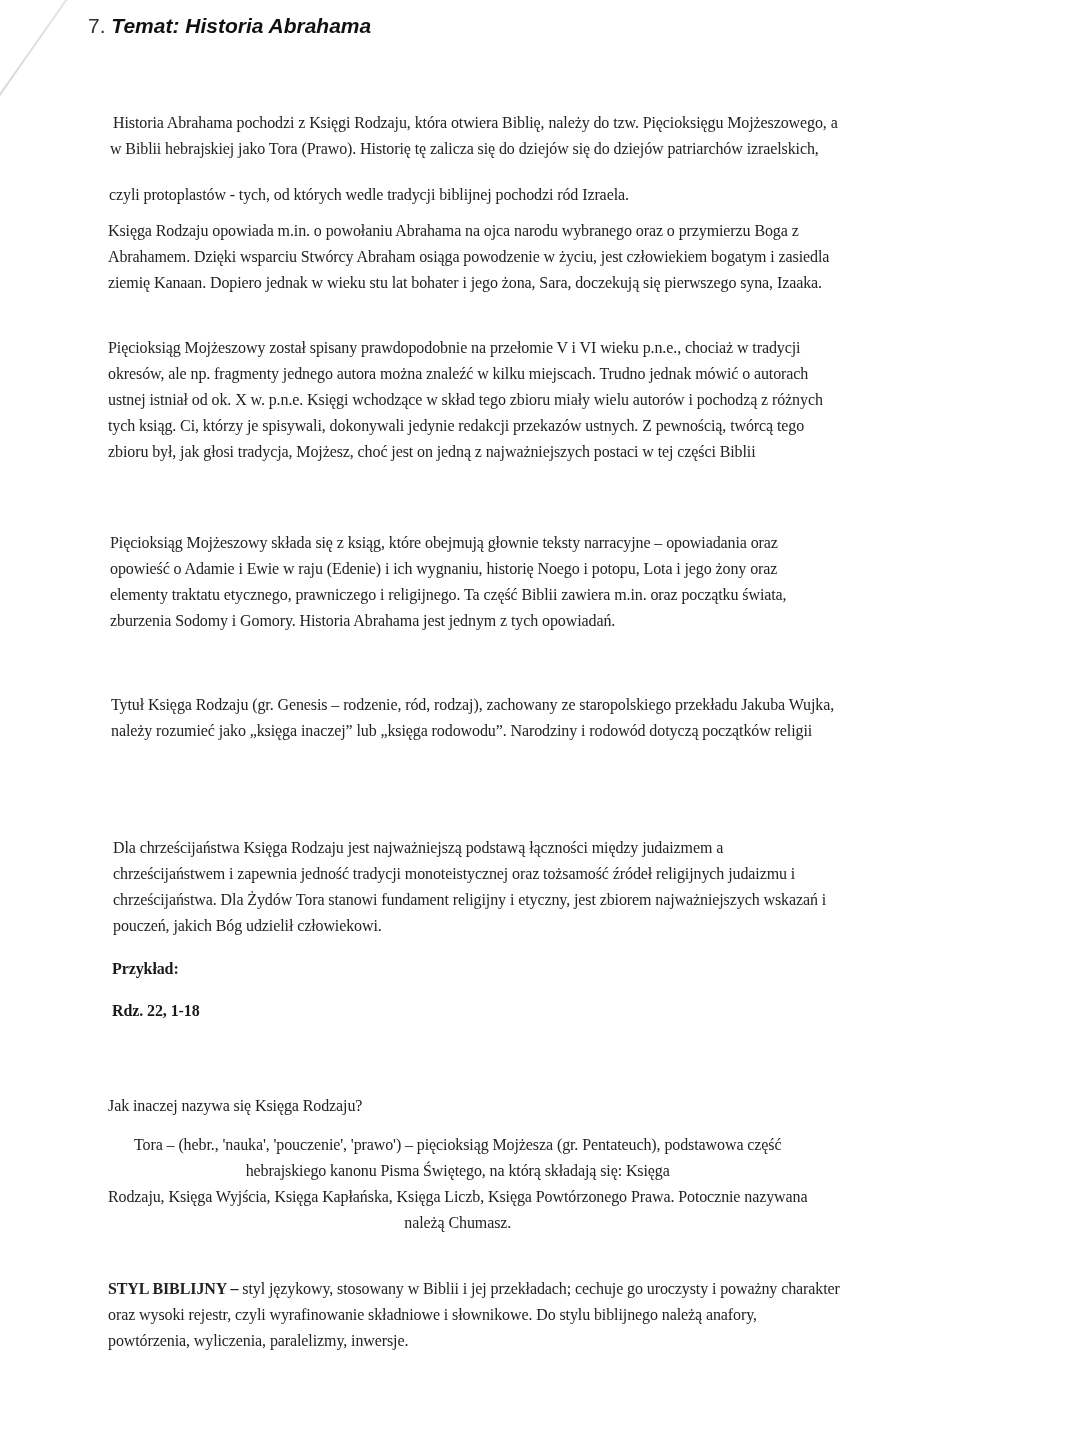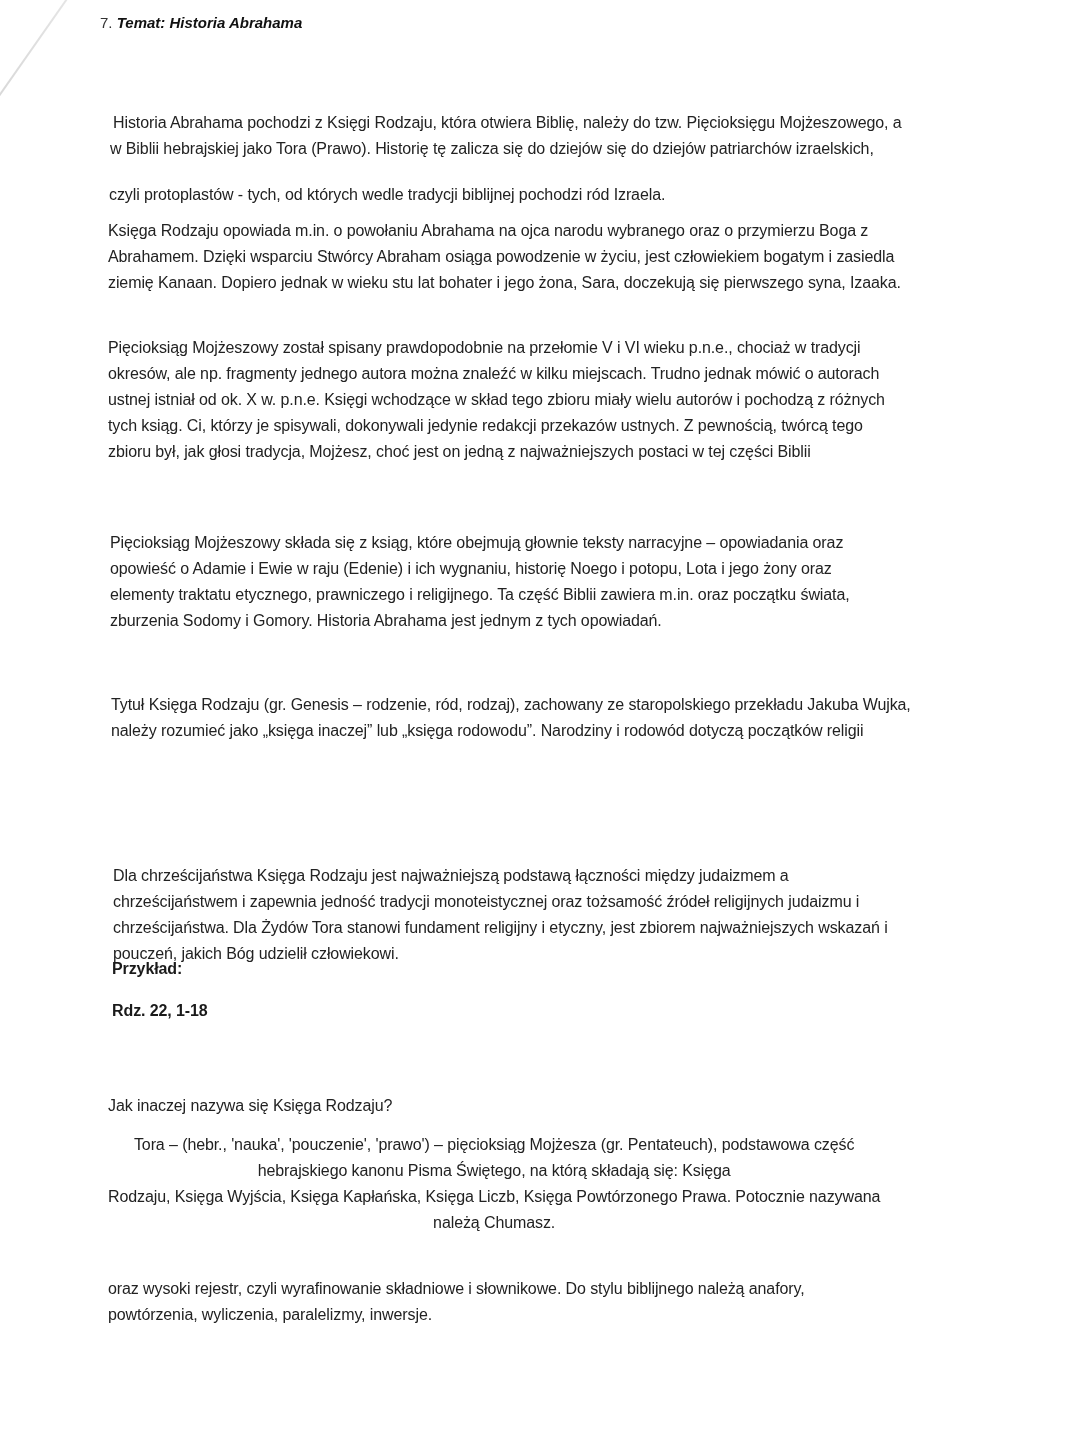--- a/index.html
+++ b/index.html
@@ -27,40 +27,41 @@
   }
   .page {
     position: absolute;
     left: 0;
     top: 0;
     width: 1080px;
     height: 1442px;
   }
   .title {
     position: absolute;
-    left: 100px;
+    left: 88px;
     top: 14px;
-    font-size: 15px;
+    font-size: 21px;
     color: #111;
     white-space: nowrap;
   }
   .title .num {
     font-weight: normal;
     color: #333;
   }
   .title .label {
     font-weight: bold;
     font-style: italic;
   }
   .para {
     position: absolute;
     font-size: 16px;
     line-height: 26px;
     letter-spacing: -0.1px;
     color: #222;
+    font-family: Liberation Serif, serif;
   }
   .para .line {
     display: block;
     white-space: nowrap;
   }
   .bold {
     font-weight: bold;
     color: #1a1a1a;
   }
   .lead {
@@ -104,38 +105,39 @@
     <span class="line">opowieść o Adamie i Ewie w raju (Edenie) i ich wygnaniu, historię Noego i potopu, Lota i jego żony oraz</span>
     <span class="line">elementy traktatu etycznego, prawniczego i religijnego. Ta część Biblii zawiera m.in. oraz początku świata,</span>
     <span class="line">zburzenia Sodomy i Gomory. Historia Abrahama jest jednym z tych opowiadań.</span>
   </div>
 
   <div class="para" style="left:111px; top:692px;">
     <span class="line">Tytuł Księga Rodzaju (gr. Genesis – rodzenie, ród, rodzaj), zachowany ze staropolskiego przekładu Jakuba Wujka,</span>
     <span class="line">należy rozumieć jako „księga inaczej” lub „księga rodowodu”. Narodziny i rodowód dotyczą początków religii</span>
   </div>
 
-  <div class="para" style="left:113px; top:835px;margin-top:28px;">
+  <div class="para" style="left:113px; top:835px;">
     <span class="line">Dla chrześcijaństwa Księga Rodzaju jest najważniejszą podstawą łączności między judaizmem a</span>
     <span class="line">chrześcijaństwem i zapewnia jedność tradycji monoteistycznej oraz tożsamość źródeł religijnych judaizmu i</span>
     <span class="line">chrześcijaństwa. Dla Żydów Tora stanowi fundament religijny i etyczny, jest zbiorem najważniejszych wskazań i</span>
     <span class="line">pouczeń, jakich Bóg udzielił człowiekowi.</span>
   </div>
 
   <div class="para bold" style="left:112px; top:956px;">Przykład:</div>
 
   <div class="para bold" style="left:112px; top:998px;">Rdz. 22, 1-18</div>
 
   <div class="para" style="left:108px; top:1093px;">Jak inaczej nazywa się Księga Rodzaju?</div>
 
   <div class="para" style="left:108px; top:1132px;text-align:center;">
     <span class="line">Tora – (hebr., 'nauka', 'pouczenie', 'prawo') – pięcioksiąg Mojżesza (gr. Pentateuch), podstawowa część</span>
     <span class="line">hebrajskiego kanonu Pisma Świętego, na którą składają się: Księga</span>
     <span class="line">Rodzaju, Księga Wyjścia, Księga Kapłańska, Księga Liczb, Księga Powtórzonego Prawa. Potocznie nazywana</span>
     <span class="line">należą Chumasz.</span>
   </div>
 
   <div class="para" style="left:108px; top:1276px;">
+    <span class="line"><span class="lead">STYL BIBLIJNY –</span><span> styl językowy, stosowany w Biblii i jej przekładach; cechuje go uroczysty i poważny charakter</span></span>
     <span class="line">oraz wysoki rejestr, czyli wyrafinowanie składniowe i słownikowe. Do stylu biblijnego należą anafory,</span>
     <span class="line">powtórzenia, wyliczenia, paralelizmy, inwersje.</span>
   </div>
 
 </div>
 
 </body></html>

